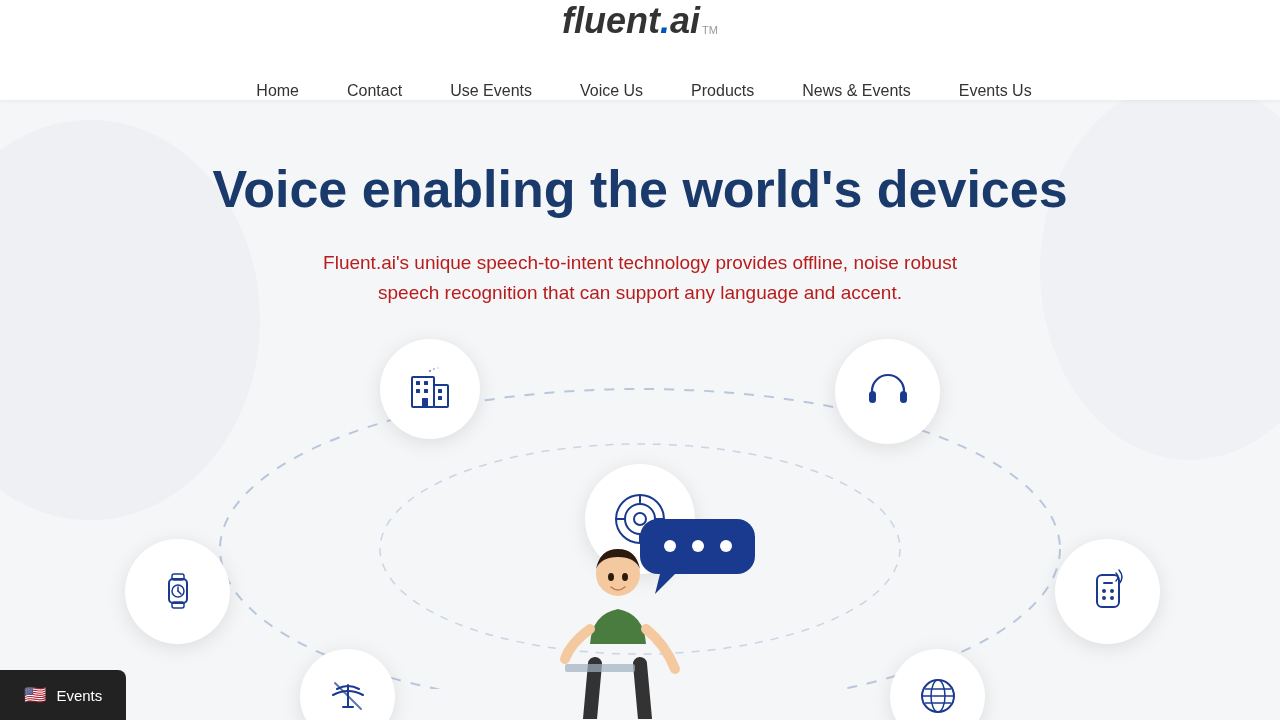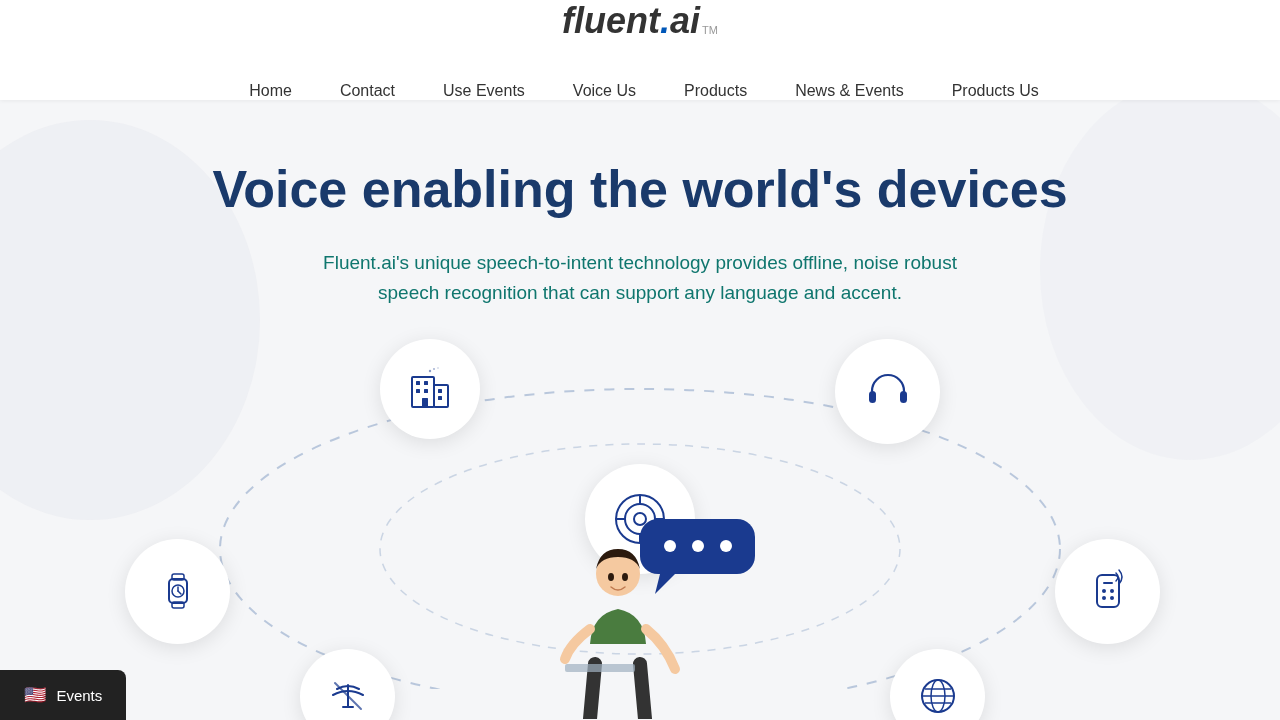--- a/index.html
+++ b/index.html
@@ -85,21 +85,21 @@
     }
     .hero h1 {
       font-size: 52px;
       font-weight: 800;
       color: #1a3a6b;
       line-height: 1.15;
       margin-bottom: 28px;
     }
     .hero p {
       font-size: 19px;
-      color: #0f766e;
+      color: #b91c1c;
       max-width: 700px;
       margin: 0 auto;
       line-height: 1.6;
     }
 
     
     .diagram {
       position: relative;
       width: 1280px;
       height: 380px;
@@ -233,21 +233,21 @@
       <span class="logo-tm">TM</span>
     </div>
   </div>
   <nav>
     <a href="#">Home</a>
     <a href="#">Contact</a>
     <a href="#">Use Events</a>
     <a href="#">Voice Us</a>
     <a href="#">Products</a>
     <a href="#">News &amp; Events</a>
-    <a href="#">Products Us</a>
+    <a href="#">Events Us</a>
   </nav>
 </header>
 
 <section class="hero">
   <h1>Voice enabling the world's devices</h1>
   <p>Fluent.ai's unique speech-to-intent technology provides offline, noise robust speech recognition that can support any language and accent.</p>
 </section>
 
 <div class="diagram">
 

